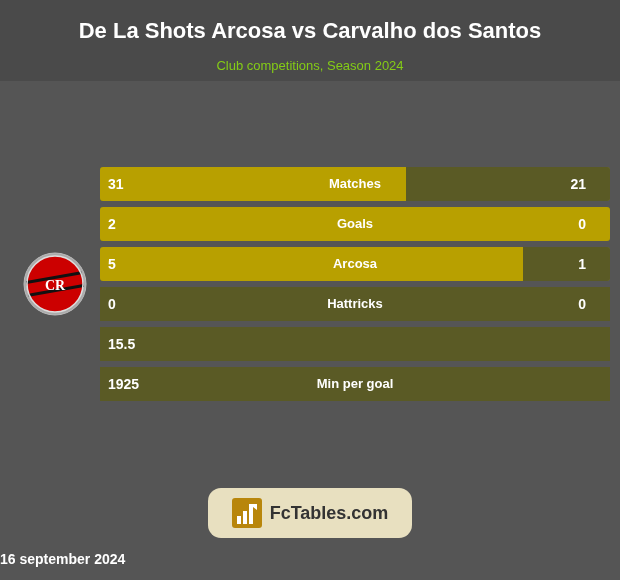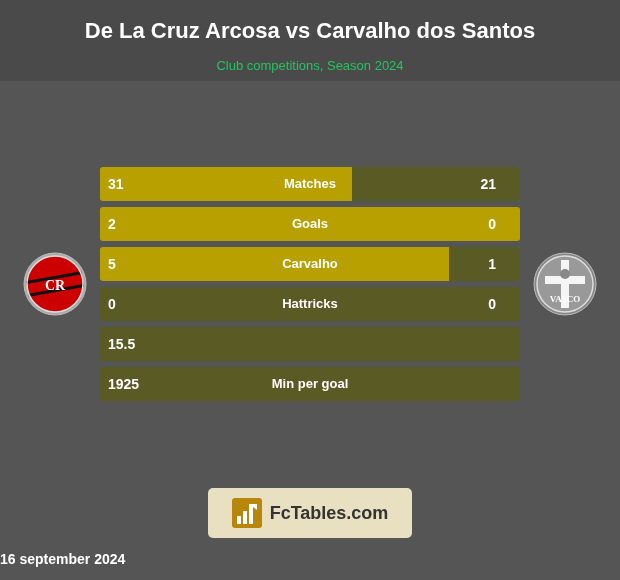--- a/index.html
+++ b/index.html
@@ -31,21 +31,21 @@
 
     .main-title {
       font-size: 22px;
       font-weight: bold;
       color: #fff;
       margin-bottom: 4px;
     }
 
     .subtitle {
       font-size: 13px;
-      color: #22c55e;
+      color: #84cc16;
       margin-top: 14px;
     }
 
     .content-area {
       width: 100%;
       display: flex;
       flex-direction: row;
       align-items: center;
       padding: 10px 10px 0;
       flex: 1;
@@ -137,21 +137,21 @@
 
     .fctables-section {
       width: 100%;
       display: flex;
       justify-content: center;
       padding: 12px 0 6px;
     }
 
     .fctables-logo {
       background-color: #e8e0c0;
-      border-radius: 5px;
+      border-radius: 13px;
       padding: 10px 24px;
       display: flex;
       align-items: center;
       gap: 8px;
     }
 
     .fctables-icon {
       width: 30px;
       height: 30px;
       background: #b8860b;
@@ -185,21 +185,21 @@
     .logo-svg {
       width: 64px;
       height: 64px;
     }
   </style>
 </head>
 <body>
 
 <div class="container">
   <div class="title-section">
-    <div class="main-title">De La Cruz Arcosa vs Carvalho dos Santos</div>
+    <div class="main-title">De La Shots Arcosa vs Carvalho dos Santos</div>
     <div class="subtitle">Club competitions, Season 2024</div>
   </div>
 
   <div class="content-area">
 
     <div class="left-logo">
       <svg class="logo-svg" viewBox="0 0 64 64">
         <circle cx="32" cy="32" r="31" fill="#aaa" stroke="#bbb" stroke-width="1"></circle>
         <circle cx="32" cy="32" r="28" fill="#cc0000"></circle>
 
@@ -230,52 +230,40 @@
         <span class="stat-left-val">2</span>
         <span class="stat-label">Goals</span>
         <span class="stat-right-val">0</span>
       </div>
         <div class="stat-row">
         <div class="bar-container">
           <div class="bar-bg"></div>
           <div class="bar-fill" style="width: 83%"></div>
         </div>
         <span class="stat-left-val">5</span>
-        <span class="stat-label">Carvalho</span>
+        <span class="stat-label">Arcosa</span>
         <span class="stat-right-val">1</span>
       </div>
         <div class="stat-row">
         <div class="bar-bg"></div>
         <span class="stat-left-val">0</span>
         <span class="stat-label">Hattricks</span>
         <span class="stat-right-val">0</span>
       </div>
         <div class="stat-row">
         <div class="bar-bg"></div>
         <span class="stat-left-val">15.5</span>
       </div>
         <div class="stat-row">
         <div class="bar-bg"></div>
         <span class="stat-left-val">1925</span>
         <span class="stat-label">Min per goal</span>
       </div>
       </div>
 
-    <div class="right-logo">
-      <svg class="logo-svg" viewBox="0 0 64 64">
-        <circle cx="32" cy="32" r="31" fill="#888" stroke="#bbb" stroke-width="1"></circle>
-        <circle cx="32" cy="32" r="28" fill="#999"></circle>
-
-        <path d="M28 8 L36 8 L36 24 L52 24 L52 32 L36 32 L36 56 L28 56 L28 32 L12 32 L12 24 L28 24 Z" fill="#fff" opacity="0.9"></path>
-
-        <circle cx="32" cy="22" r="5" fill="#888"></circle>
-        <text x="32" y="50" text-anchor="middle" fill="white" font-size="9" font-weight="bold" font-family="serif">VASCO</text>
-        <circle cx="32" cy="32" r="28" fill="none" stroke="#ddd" stroke-width="1.5"></circle>
-      </svg>
-    </div>
   </div>
 
   <div class="fctables-section">
     <div class="fctables-logo">
       <div class="fctables-icon">
         <svg width="24" height="24" viewBox="0 0 24 24">
           <rect x="2" y="14" width="4" height="8" fill="white"></rect>
           <rect x="8" y="9" width="4" height="13" fill="white"></rect>
           <rect x="14" y="5" width="4" height="17" fill="white"></rect>
           <polygon points="14,2 22,2 22,8 18,5 14,8" fill="white"></polygon>

